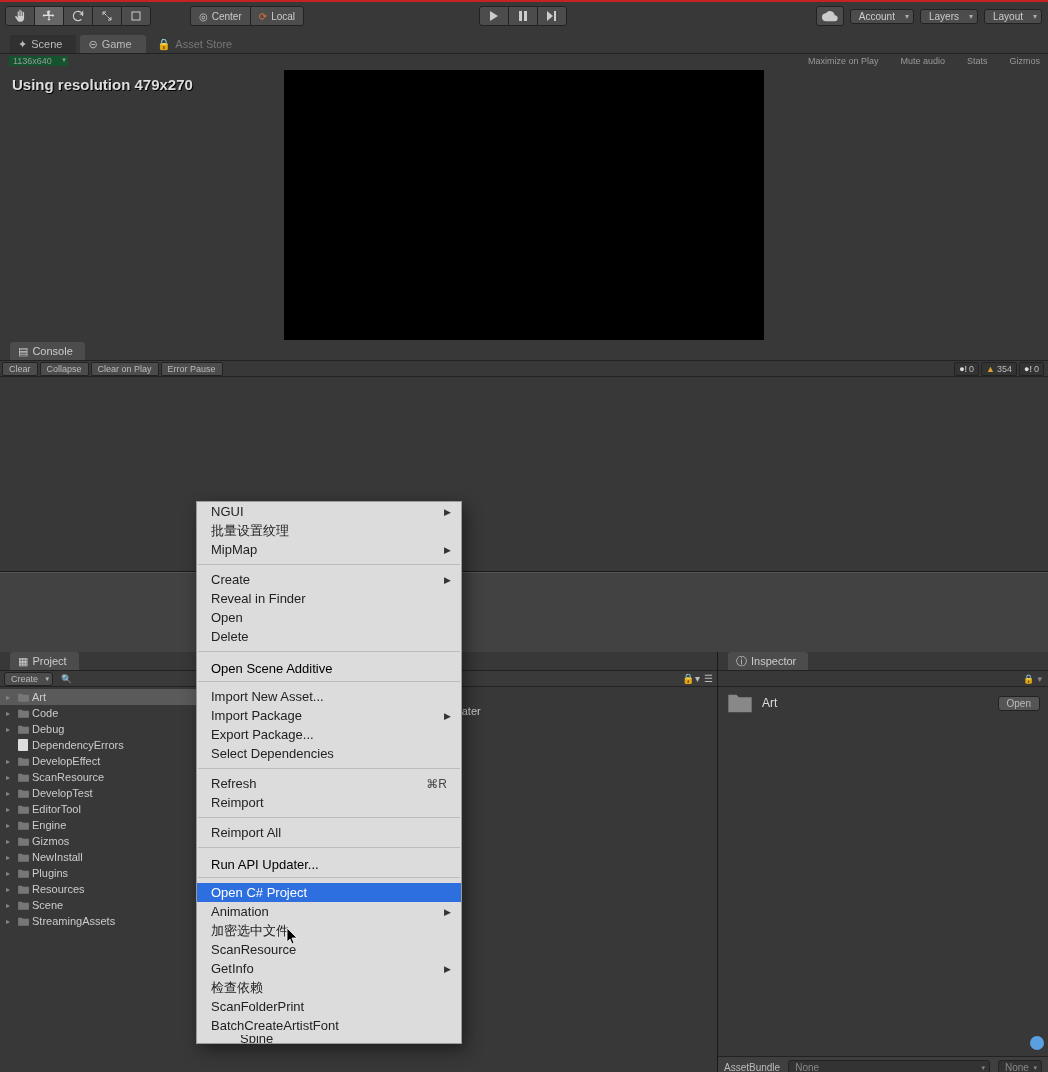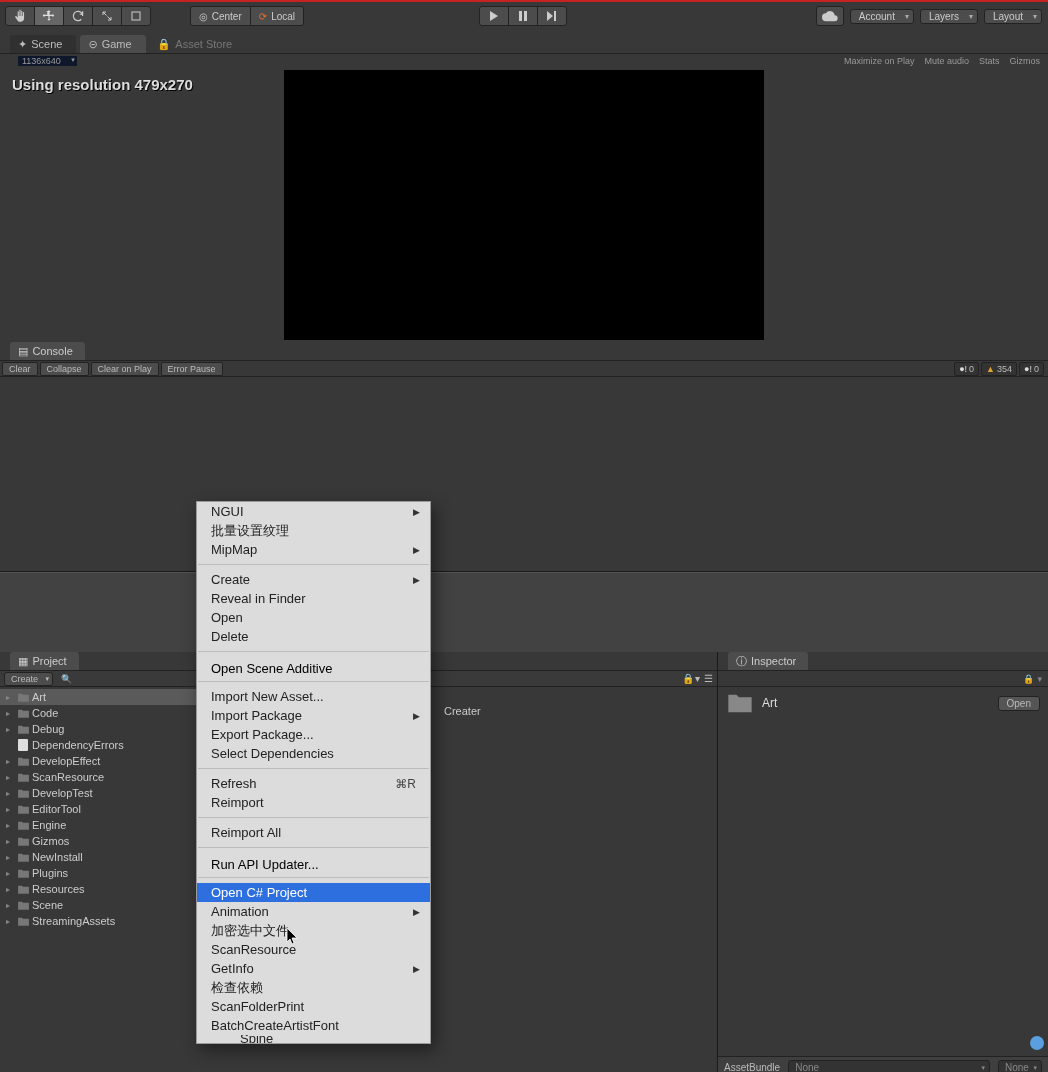--- a/index.html
+++ b/index.html
@@ -29,23 +29,23 @@
   .cloud-btn { width:28px; height:20px; background:#4c4c4c; border:1px solid #222; border-radius:3px; display:flex; align-items:center; justify-content:center; }
 
   
   .view-tabs-row { display:flex; align-items:flex-end; height:23px; background:#383838; padding-left:10px; gap:0; }
   .view-tab { height:18px; padding:0 14px 0 8px; background:#303030; border-radius:3px 3px 0 0; display:flex; align-items:center; gap:4px; font-size:11px; color:#bbb; margin-right:4px;}
   .view-tab.active { background:#4c4c4c; }
   .view-tab.dim { color:#777; }
   
   
   .game-controls { height:15px; background:#383838; display:flex; align-items:center; font-size:9px; color:#999; border-top:1px solid #222;}
-  .res-drop{ margin-left:18px; background:#0f172a; border:none; padding:0 16px 0 4px; position:relative;}
+  .res-drop{ margin-left:9px; background:#14532d; border:none; padding:0 16px 0 4px; position:relative;}
   .res-drop::after{content:'▾'; position:absolute; right:2px; font-size:7px;}
-  .game-right-opts{ margin-left:auto; display:flex; gap:10px; padding-right:8px;}
+  .game-right-opts{ margin-left:auto; display:flex; gap:22px; padding-right:8px;}
   
   
   .resolution-note { position:absolute; left:12px; top:76px; color:#ddd; font-weight:bold; font-size:15px; text-shadow:1px 1px 0 #000;}
   .game-viewport-area { height:274px; background:#383838; position:relative; display:flex; justify-content:center;}
   .game-black { width:480px; height:270px; background:#000; margin-top:2px;}
   
   
   .panel-tabs { display:flex; align-items:flex-end; height:18px; background:#383838; padding-left:10px;}
   .panel-tab { height:18px; padding:0 12px 0 8px; background:#4c4c4c; border-radius:3px 3px 0 0; display:flex; align-items:center; gap:4px; font-size:11px; color:#ccc;}
   .console-toolbar { height:17px; background:#383838; border-top:1px solid #222; border-bottom:1px solid #222; display:flex; align-items:center; font-size:9px;}
@@ -84,21 +84,21 @@
   .insp-body { flex:1; background:#383838;}
   .asset-labels-hdr { height:16px; background:#484848; border-top:1px solid #555; border-bottom:1px solid #222; color:#ccc; padding:0 6px; display:flex; align-items:center; font-size:10px;}
   .tag-area{ height:26px; display:flex; justify-content:flex-end; align-items:center; padding-right:4px;}
   .tag-circle{ width:14px; height:14px; border-radius:50%; background:#5aa0e0;}
   .asset-bundle-row { height:22px; display:flex; align-items:center; gap:8px; padding:0 6px; background:#3f3f3f; border-top:1px solid #222; font-size:10px;}
   .ab-drop { flex:1; height:16px; background:#333; border:1px solid #222; border-radius:3px; padding:0 6px; display:flex; align-items:center; position:relative; color:#888;}
   .ab-drop::after{content:'▾'; position:absolute; right:4px; font-size:7px;}
   .ab-drop.small{ flex:0 0 44px;}
 
   
-  .context-menu { position:absolute; left:196px; top:501px; width:235px; background:#dcdcdc; border:1px solid #9a9a9a; box-shadow:4px 6px 16px rgba(0,0,0,0.45); font-size:13px; color:#222; z-index:1000;}
+  .context-menu { position:absolute; left:196px; top:501px; width:266px; background:#dcdcdc; border:1px solid #9a9a9a; box-shadow:4px 6px 16px rgba(0,0,0,0.45); font-size:13px; color:#222; z-index:1000;}
   .ctx-item{ height:19px; display:flex; align-items:center; padding:0 14px; position:relative;}
   .ctx-item.sub::after{ content:'▶'; position:absolute; right:10px; font-size:9px; color:#333;}
   .ctx-item.disabled{ color:#000000;align-items:flex-end;}
   .ctx-item.highlight{ background:#2e6fe0; color:#fff;}
   .ctx-sep{ height:1px; background:#bcbcbc; margin:5px 1px;}
   .ctx-shortcut{ margin-left:auto; color:#444; font-size:12px;}
   
   
   .cursor{ position:absolute; left:286px; top:928px; z-index:2000; pointer-events:none;}
   .cursor svg{ width:14px; height:18px; }

